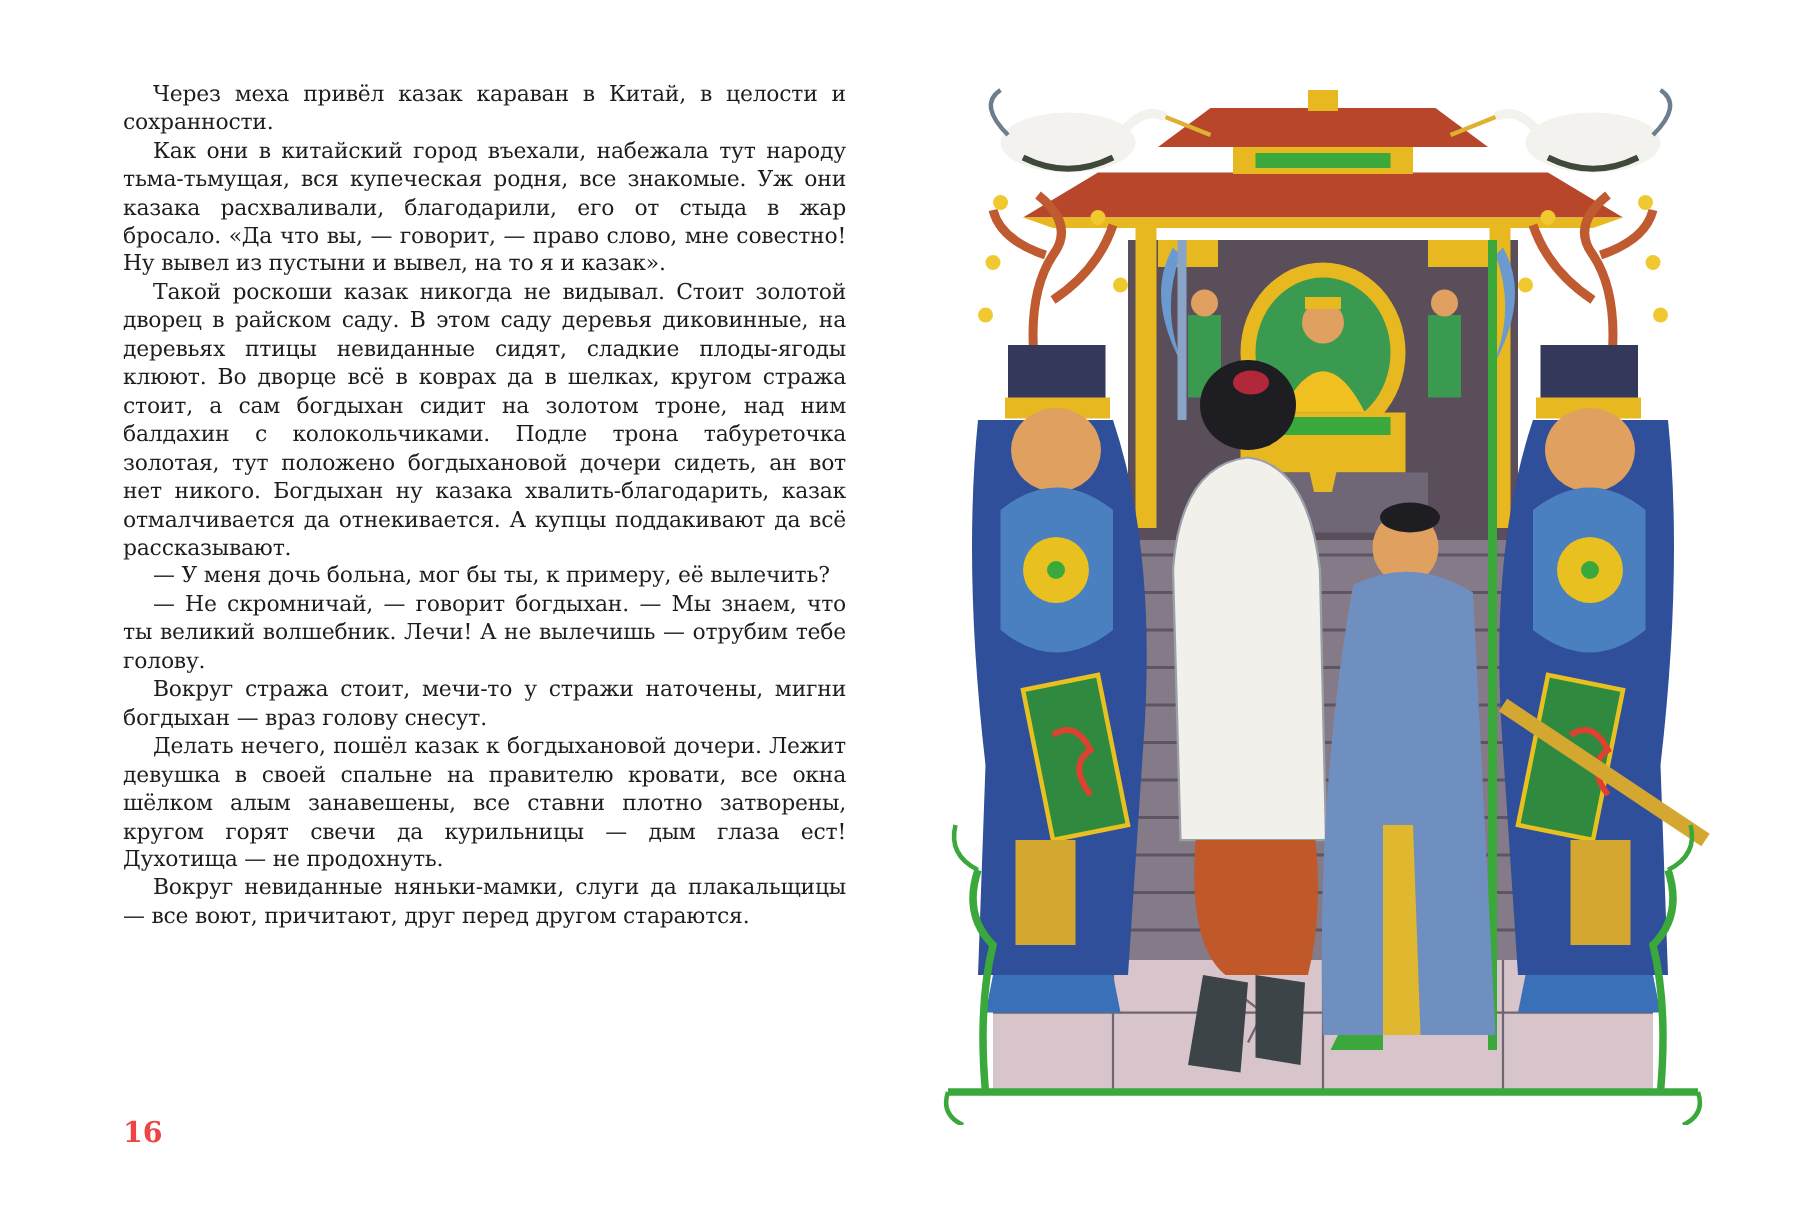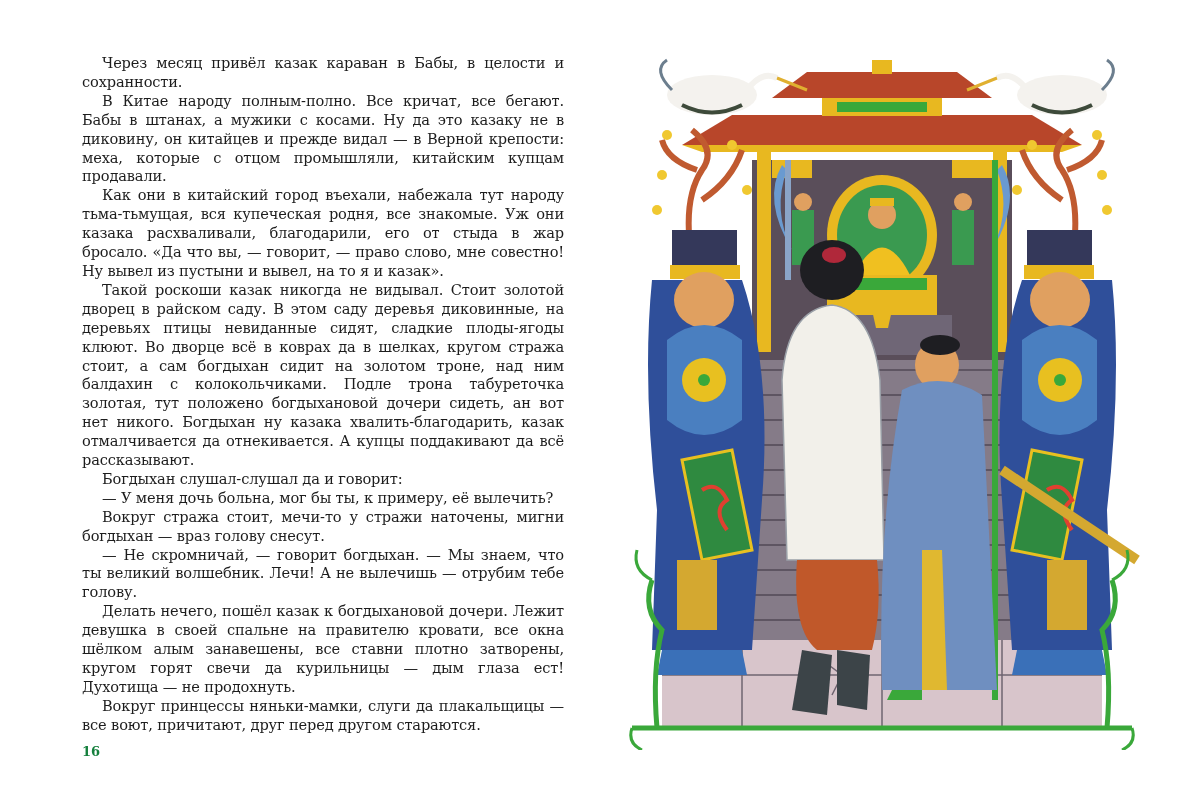--- a/index.html
+++ b/index.html
@@ -7,41 +7,39 @@
   .page-left {
     position: absolute; left: 82px; top: 54px; width: 482px;
     font-family: "DejaVu Serif", "Liberation Serif", serif;
     font-size: 14.6px; line-height: 18.9px; color: #1d1d1d;
     text-align: justify; letter-spacing: -0.15px;
   }
   .page-left p { margin: 0; text-indent: 20px; hyphens: manual; }
   .page-num {
     position: absolute; left: 82px; top: 744px;
     font-family: "DejaVu Serif", "Liberation Serif", serif;
-    font-size: 13px; color: #15803d; font-weight: bold;
+    font-size: 19px; color: #ef4444; font-weight: bold;
   }
   .illustration {
     position: absolute; left: 622px; top: 50px; width: 520px; height: 700px;
   }
   .illustration svg { width: 100%; height: 100%; display: block; }
 </style>
 </head>
 <body>
 
 <div class="page-left">
-  <p>Через месяц привёл казак караван в Бабы, в целости и сохранности.</p>
-  <p>В Китае народу полным-полно. Все кричат, все бегают. Бабы в штанах, а мужики с косами. Ну да это казаку не в диковину, он китайцев и прежде видал — в Верной крепости: меха, которые с отцом промышляли, китайским купцам продавали.</p>
+  <p>Через меха привёл казак караван в Китай, в целости и сохранности.</p>
   <p>Как они в китайский город въехали, набежала тут народу тьма-тьмущая, вся купеческая родня, все знакомые. Уж они казака расхваливали, благодарили, его от стыда в жар бросало. «Да что вы, — говорит, — право слово, мне совестно! Ну вывел из пустыни и вывел, на то я и казак».</p>
   <p>Такой роскоши казак никогда не видывал. Стоит золотой дворец в райском саду. В этом саду деревья диковинные, на деревьях птицы невиданные сидят, сладкие плоды-ягоды клюют. Во дворце всё в коврах да в шелках, кругом стража стоит, а сам богдыхан сидит на золотом троне, над ним балдахин с колокольчиками. Подле трона табуреточка золотая, тут положено богдыхановой дочери сидеть, ан вот нет никого. Богдыхан ну казака хвалить-благодарить, казак отмалчивается да отнекивается. А купцы поддакивают да всё рассказывают.</p>
-  <p>Богдыхан слушал-слушал да и говорит:</p>
   <p>— У меня дочь больна, мог бы ты, к примеру, её вылечить?</p>
+  <p>— Не скромничай, — говорит богдыхан. — Мы знаем, что ты великий волшебник. Лечи! А не вылечишь — отрубим тебе голову.</p>
   <p>Вокруг стража стоит, мечи-то у стражи наточены, мигни богдыхан — враз голову снесут.</p>
-  <p>— Не скромничай, — говорит богдыхан. — Мы знаем, что ты великий волшебник. Лечи! А не вылечишь — отрубим тебе голову.</p>
   <p>Делать нечего, пошёл казак к богдыхановой дочери. Лежит девушка в своей спальне на правителю кровати, все окна шёлком алым занавешены, все ставни плотно затворены, кругом горят свечи да курильницы — дым глаза ест! Духотища — не продохнуть.</p>
-  <p>Вокруг принцессы няньки-мамки, слуги да плакальщицы — все воют, причитают, друг перед другом стараются.</p>
+  <p>Вокруг невиданные няньки-мамки, слуги да плакальщицы — все воют, причитают, друг перед другом стараются.</p>
 </div>
 
 <div class="page-num">16</div>
 
 <div class="illustration">
   <svg viewBox="0 0 520 700" xmlns="http://www.w3.org/2000/svg">
 
     <g>
       <rect x="40" y="300" width="440" height="340" fill="#857b88"></rect>
       <g stroke="#5e5562" stroke-width="2">

